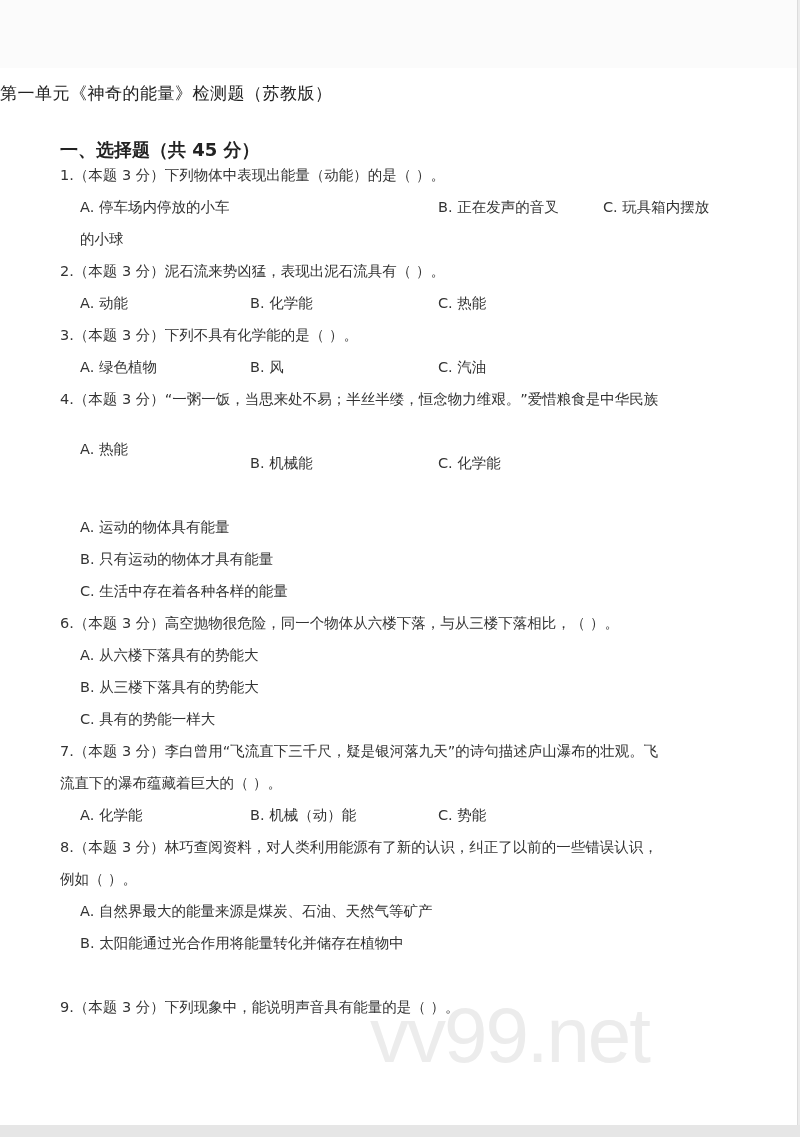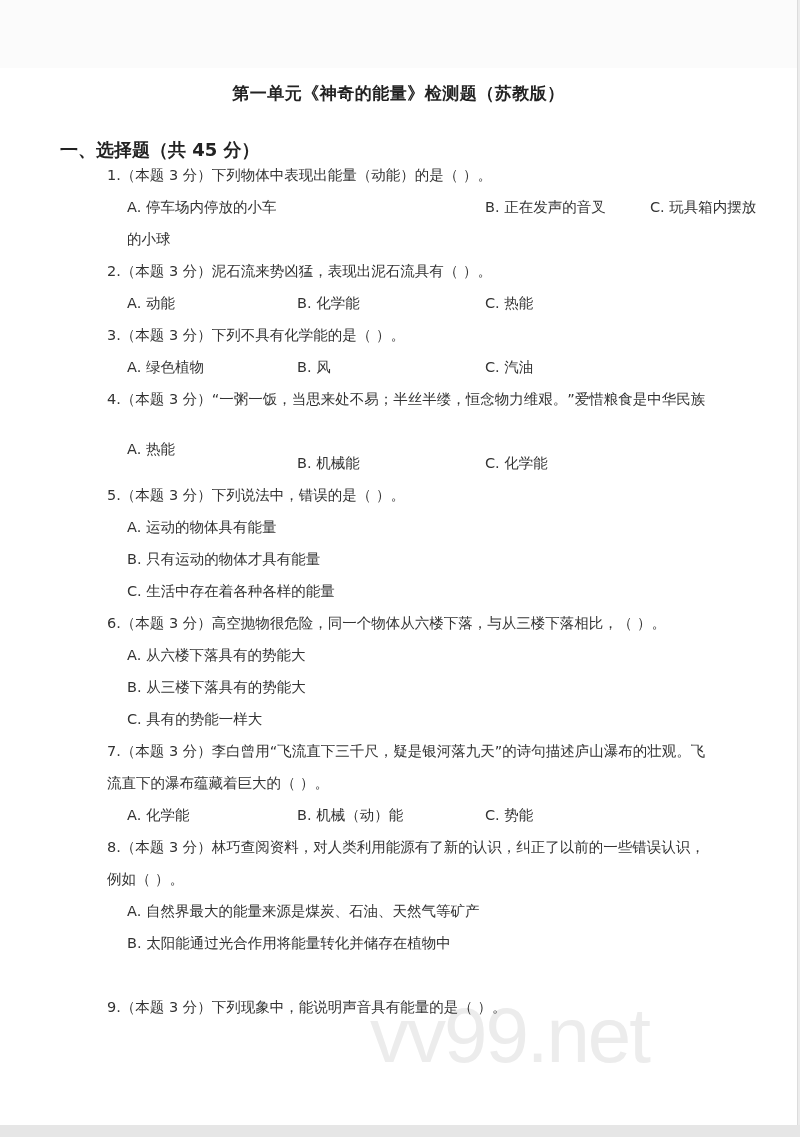--- a/index.html
+++ b/index.html
@@ -9,28 +9,28 @@
       font-family:"DejaVu Sans","Liberation Sans",sans-serif;
       color:#2a2a2a;
     }
     .page {
       position:absolute; left:0; top:0; width:797px; height:1125px;
       background:#ffffff;
       border-right:1px solid #dcdcdc; border-bottom:1px solid #d6d6d6;
     }
     .top-band { position:absolute; left:0; top:0; width:797px; height:68px; background:#fbfbfb; }
     .title {
-      position:absolute; left:0; top:82px; width:797px; text-align:center;
-      font-size:17px; font-weight:bold; color:#222; letter-spacing:0.5px;
+      position:absolute; left:0; top:82px; width:797px; text-align:left;
+      font-size:17px; font-weight:normal; color:#222; letter-spacing:0.5px;
     }
     .section {
       position:absolute; left:60px; top:138px; font-size:18px; font-weight:bold; color:#222;
     }
     .line {
-      position:absolute; font-size:14.5px; color:#333; white-space:nowrap; line-height:20px;margin-left:47px;
+      position:absolute; font-size:14.5px; color:#333; white-space:nowrap; line-height:20px;
     }
     .q { left:60px; }
     .opt { left:80px; }
     .cont { left:60px; }
     .watermark {
       position:absolute; left:370px; top:990px; font-size:78px; font-weight:normal;
       color:#ececec; font-family:"Liberation Sans","DejaVu Sans",sans-serif; letter-spacing:-2px;
     }
     .footer-band { position:absolute; left:0; top:1125px; width:800px; height:12px; background:#e6e6e6; }
   </style>
@@ -57,21 +57,20 @@
   <div class="line q" style="top:325px">3.（本题 3 分）下列不具有化学能的是（    ）。</div>
   <div class="line opt" style="top:357px">A. 绿色植物</div>
   <div class="line" style="top:357px;left:250px">B. 风</div>
   <div class="line" style="top:357px;left:438px">C. 汽油</div>
 
   <div class="line q" style="top:389px">4.（本题 3 分）“一粥一饭，当思来处不易；半丝半缕，恒念物力维艰。”爱惜粮食是中华民族</div>
   <div class="line opt" style="top:439px">A. 热能</div>
   <div class="line" style="top:453px;left:250px">B. 机械能</div>
   <div class="line" style="top:453px;left:438px">C. 化学能</div>
 
-  <div class="line q" style="top:485px">5.（本题 3 分）下列说法中，错误的是（    ）。</div>
   <div class="line opt" style="top:517px">A. 运动的物体具有能量</div>
   <div class="line opt" style="top:549px">B. 只有运动的物体才具有能量</div>
   <div class="line opt" style="top:581px">C. 生活中存在着各种各样的能量</div>
 
   <div class="line q" style="top:613px">6.（本题 3 分）高空抛物很危险，同一个物体从六楼下落，与从三楼下落相比，（    ）。</div>
   <div class="line opt" style="top:645px">A. 从六楼下落具有的势能大</div>
   <div class="line opt" style="top:677px">B. 从三楼下落具有的势能大</div>
   <div class="line opt" style="top:709px">C. 具有的势能一样大</div>
 
   <div class="line q" style="top:741px">7.（本题 3 分）李白曾用“飞流直下三千尺，疑是银河落九天”的诗句描述庐山瀑布的壮观。飞</div>

